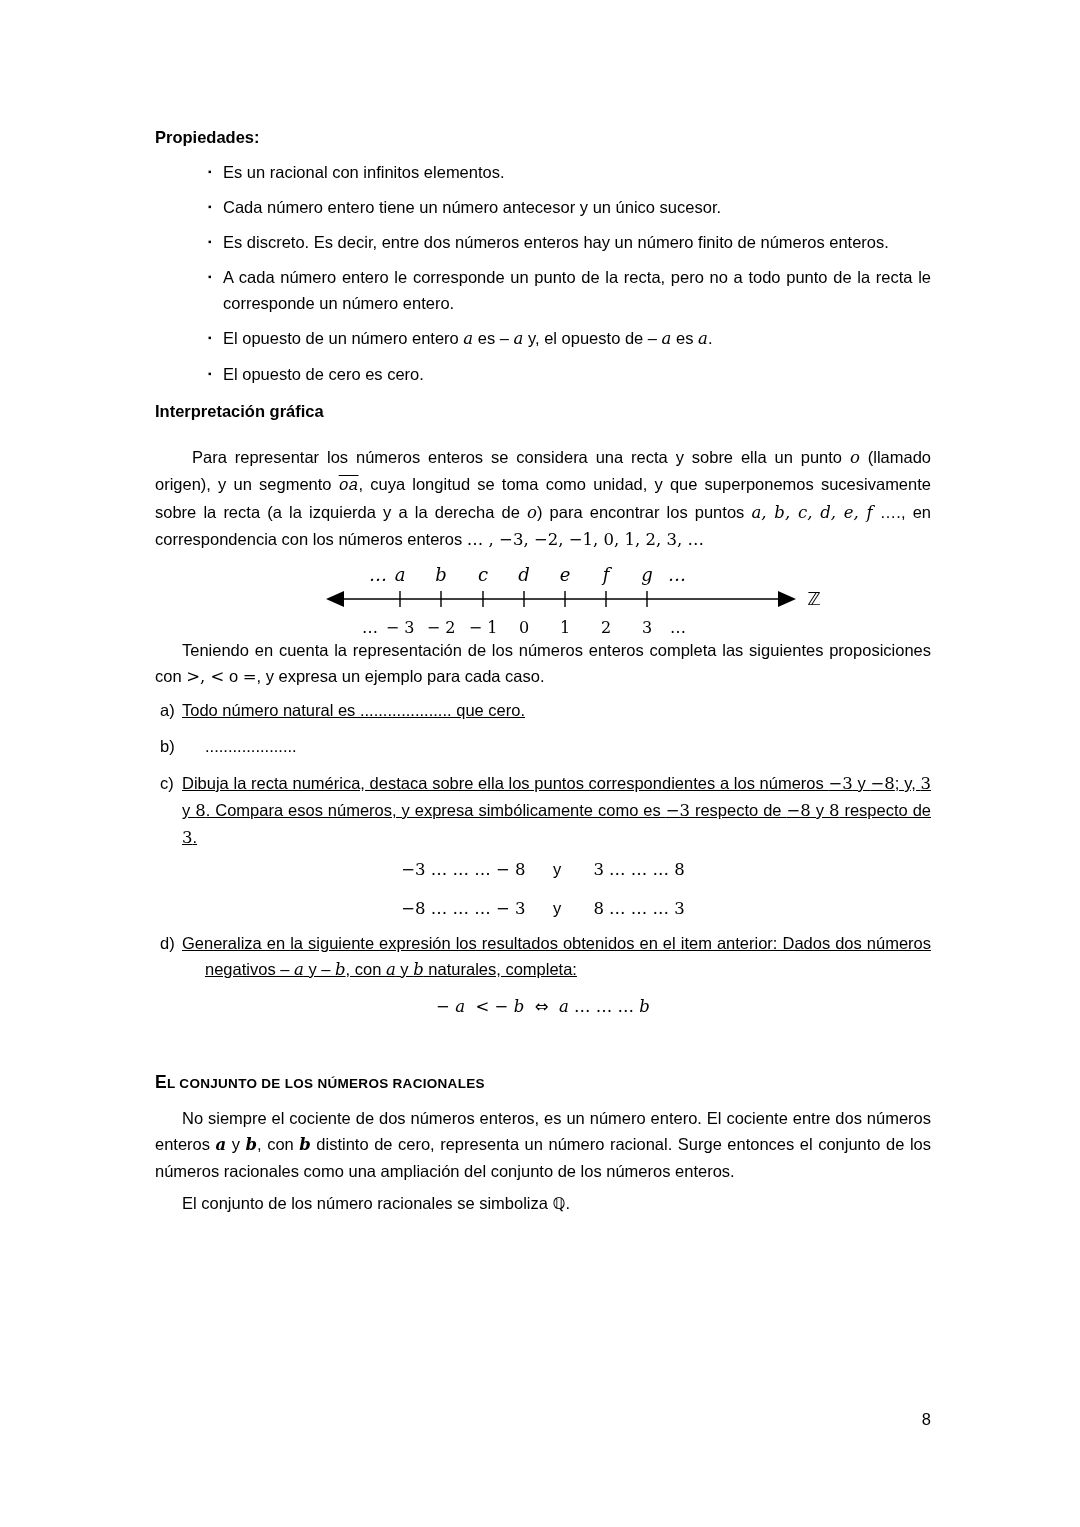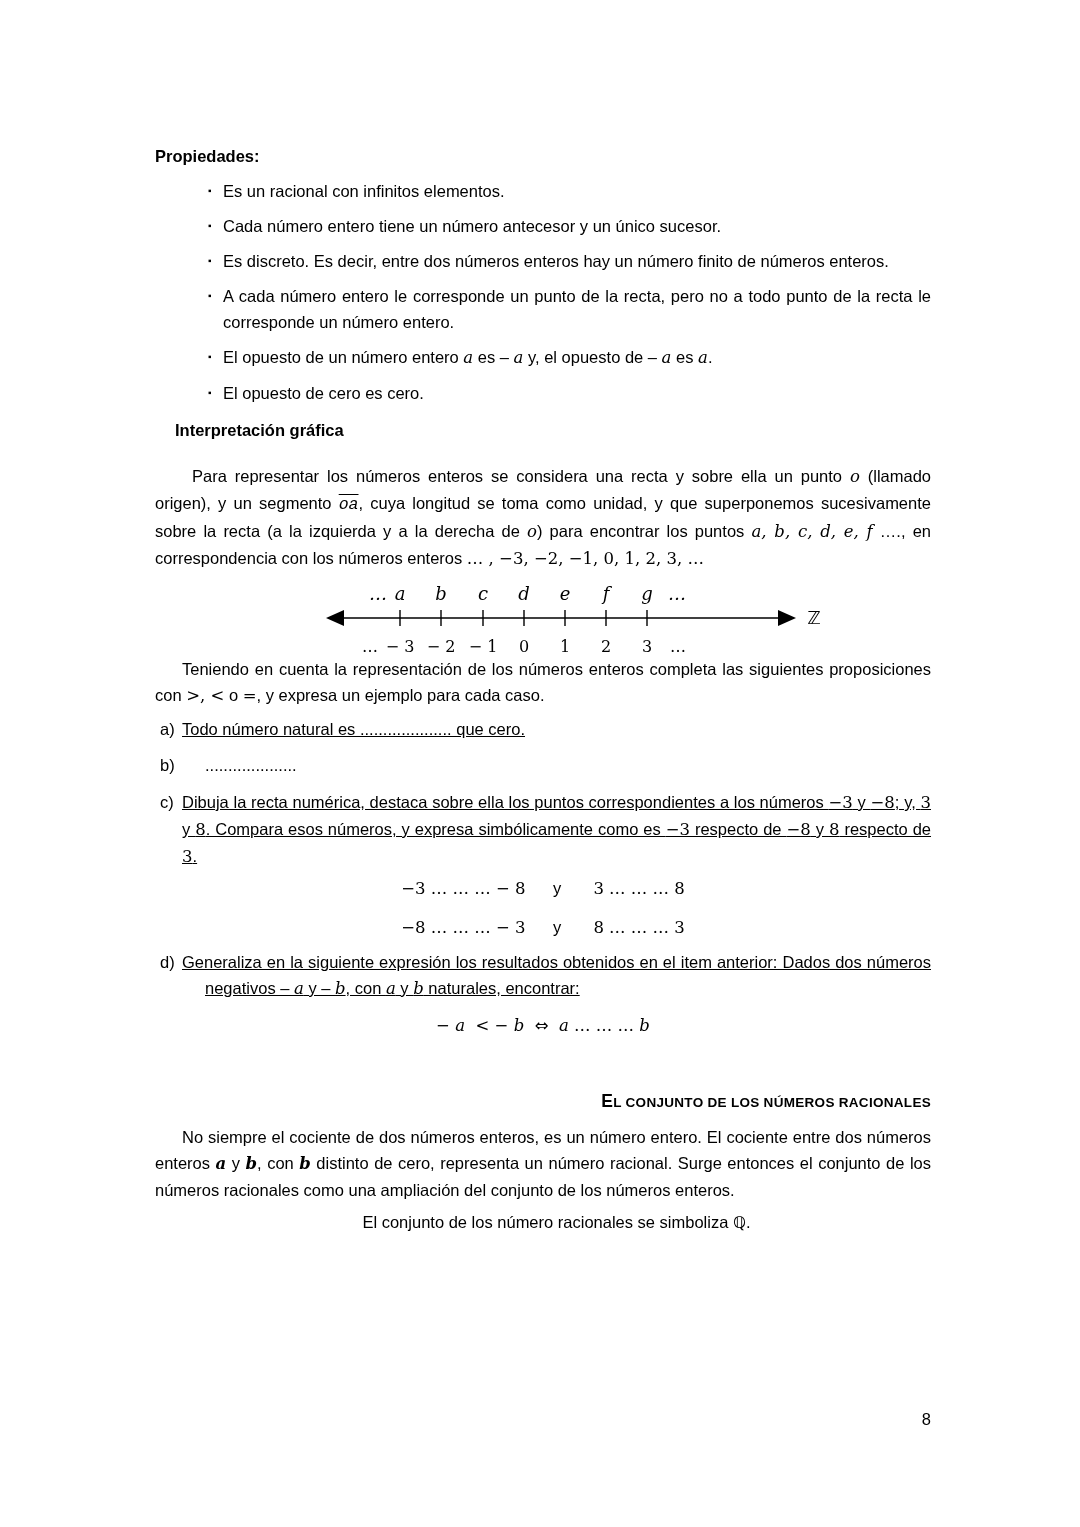--- a/index.html
+++ b/index.html
@@ -1,23 +1,23 @@
 <!DOCTYPE html>
 <html lang="es"><head>
 <meta charset="utf-8">
 <style>
   html,body{margin:0;padding:0;background:#ffffff;}
   .page{position:relative;width:1080px;height:1527px;background:#ffffff;color:#000;
         font-family:"Liberation Sans","DejaVu Sans",sans-serif;font-size:16.5px;line-height:26px;overflow:hidden;}
-  .content{position:absolute;left:155px;top:143px;width:776px;}
+  .content{position:absolute;left:155px;top:124px;width:776px;}
 
   .h1{font-weight:bold;margin:0 0 9px 0;}
-  .mt-interp{margin-top:11px;margin-bottom:20px;margin-left:20px;}
+  .mt-interp{margin-top:11px;margin-bottom:20px;}
   .mt-activ{margin-top:63px;margin-bottom:6px;}
-  .mt-rac{margin-top:49px;margin-bottom:8px;font-size:13.5px;letter-spacing:.3px;text-align:right;}
+  .mt-rac{margin-top:49px;margin-bottom:8px;font-size:13.5px;letter-spacing:.3px;}
   .mt-rac::first-letter{font-size:17.5px;}
 
   .bullet-list{margin-left:53px;}
   .bullet-item{display:flex;margin-bottom:9px;}
   .bullet{flex:none;width:15px;font-size:10px;line-height:26px;}
   .bullet-text{flex:1;text-align:justify;}
 
   .para{text-align:justify;margin:0;}
   .indent-lg{text-indent:37px;}
   .indent-sm{text-indent:27px;}
@@ -152,28 +152,28 @@
         <div class="letter-body"><span>Dibuja la recta numérica, destaca sobre ella los puntos correspondientes a los números </span><span class="s-m">−3</span><span> y </span><span class="s-m">−8</span><span>; y, </span><span class="s-m">3</span><span> y </span><span class="s-m">8</span><span>. Compara esos números, y expresa simbólicamente como es </span><span class="s-m">−3</span><span> respecto de </span><span class="s-m">−8</span><span> y </span><span class="s-m">8</span><span> respecto de </span><span class="s-m">3</span><span>.</span></div>
       </div>
     </div>
 
     <div class="math-line comp1"><span class="s-m">−3 … … … − 8</span><span>      y       </span><span class="s-m">3 … … … 8</span></div>
     <div class="math-line comp2"><span class="s-m">−8 … … … − 3</span><span>      y       </span><span class="s-m">8 … … … 3</span></div>
 
     <div class="letter-item li-d">
       <span class="letter-label">d)</span>
       <div class="letter-col">
-        <div class="letter-body hang"><span>Generaliza en la siguiente expresión los resultados obtenidos en el item anterior: Dados dos números negativos – </span><span class="s-mi">a</span><span> y – </span><span class="s-mi">b</span><span>, con </span><span class="s-mi">a</span><span> y </span><span class="s-mi">b</span><span> naturales, encontrar:</span></div>
+        <div class="letter-body hang"><span>Generaliza en la siguiente expresión los resultados obtenidos en el item anterior: Dados dos números negativos – </span><span class="s-mi">a</span><span> y – </span><span class="s-mi">b</span><span>, con </span><span class="s-mi">a</span><span> y </span><span class="s-mi">b</span><span> naturales, completa:</span></div>
       </div>
     </div>
 
     <div class="math-line gen-line"><span class="s-m">− </span><span class="s-mi">a</span><span class="s-m">  &lt; − </span><span class="s-mi">b</span><span class="s-ds">  ⇔  </span><span class="s-mi">a</span><span class="s-m"> … … … </span><span class="s-mi">b</span></div>
 
     <p class="h1 mt-rac">EL CONJUNTO DE LOS NÚMEROS RACIONALES</p>
 
     <p class="para indent-sm"><span>No siempre el cociente de dos números enteros, es un número entero. El cociente entre dos números enteros </span><span class="s-mbi">a</span><span> y </span><span class="s-mbi">b</span><span>, con </span><span class="s-mbi">b</span><span> distinto de cero, representa un número racional. Surge entonces el conjunto de los números racionales como una ampliación del conjunto de los números enteros.</span></p>
 
-    <p class="para indent-sm" style="margin-top:6px;text-align:center;"><span>El conjunto de los número racionales se simboliza </span><span class="s-ds">ℚ</span><span>.</span></p>
+    <p class="para indent-sm" style="margin-top:6px;text-align:left;"><span>El conjunto de los número racionales se simboliza </span><span class="s-ds">ℚ</span><span>.</span></p>
 
   </div>
 
   <div class="page-number">8</div>
 </div>
 
 </body></html>

